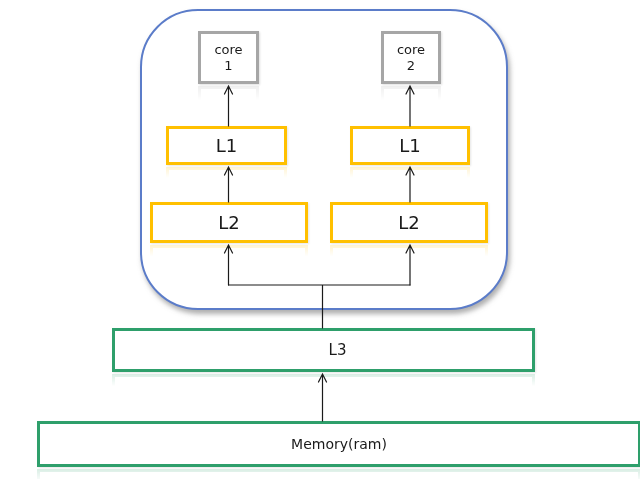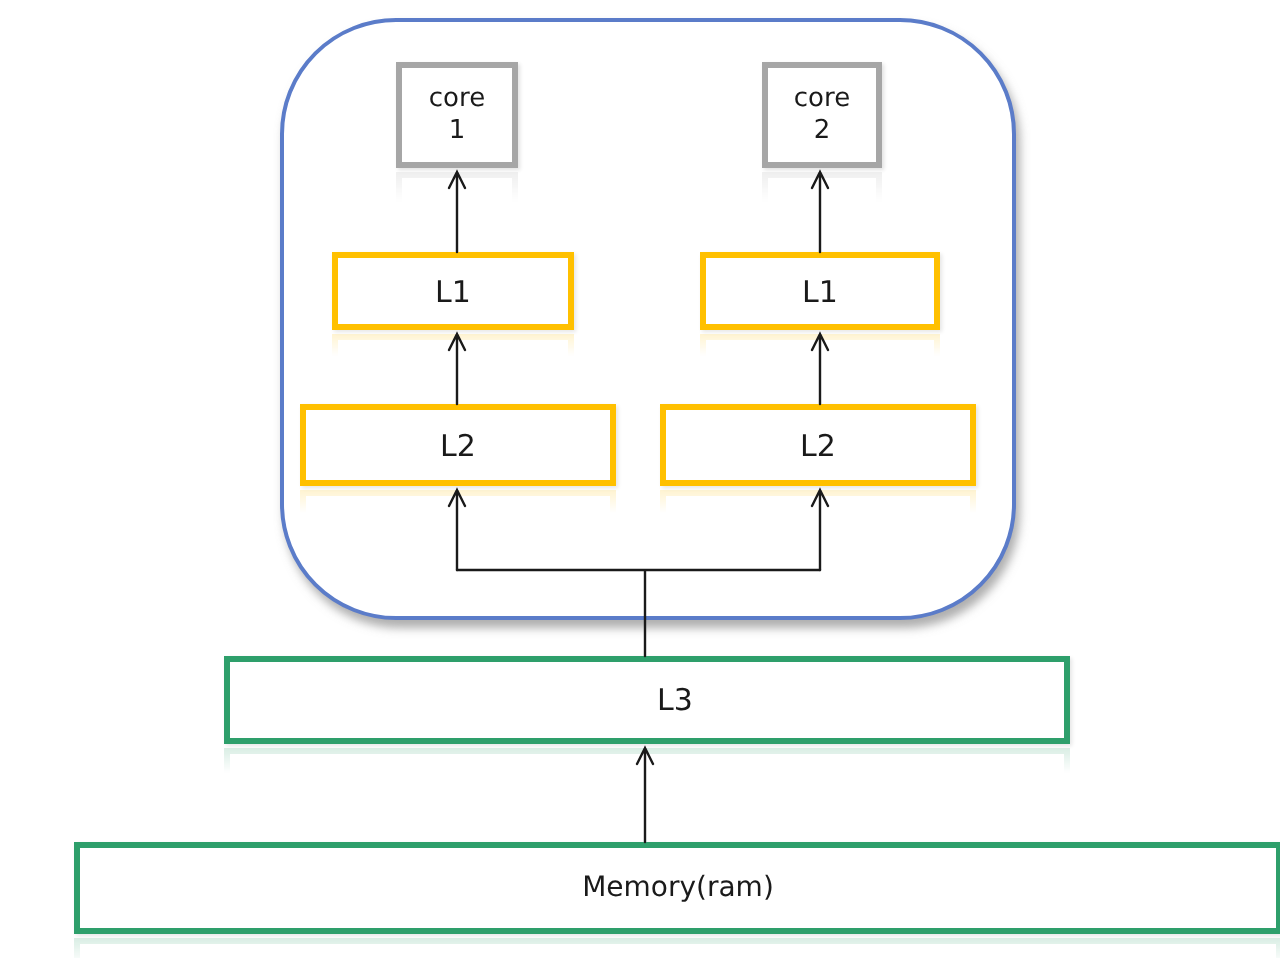--- a/index.html
+++ b/index.html
@@ -45,21 +45,21 @@
   .core {
     border: 3px solid #a6a6a6;
     font-size: 13px;
     line-height: 1.2;
     box-shadow: 1px 1px 2px rgba(0,0,0,0.12);
   }
   .core-1 { left: 198px; top: 31px; width: 61px; height: 53px; }
   .core-2 { left: 381px; top: 31px; width: 60px; height: 53px; }
   .cache {
     border: 3px solid #ffc000;
-    font-size: 15px;
+    font-size: 18px;
     box-shadow: 1px 1px 2px rgba(0,0,0,0.10);
   }
   .l1-left  { left: 166px; top: 126px; width: 121px; height: 39px; }
   .l1-right { left: 350px; top: 126px; width: 120px; height: 39px; }
   .l2-left  { left: 150px; top: 202px; width: 158px; height: 41px; }
   .l2-right { left: 330px; top: 202px; width: 158px; height: 41px; }
   .mem {
     border: 3px solid #2e9f6b;
     font-size: 15px;
     box-shadow: 1px 1px 2px rgba(0,0,0,0.10);

